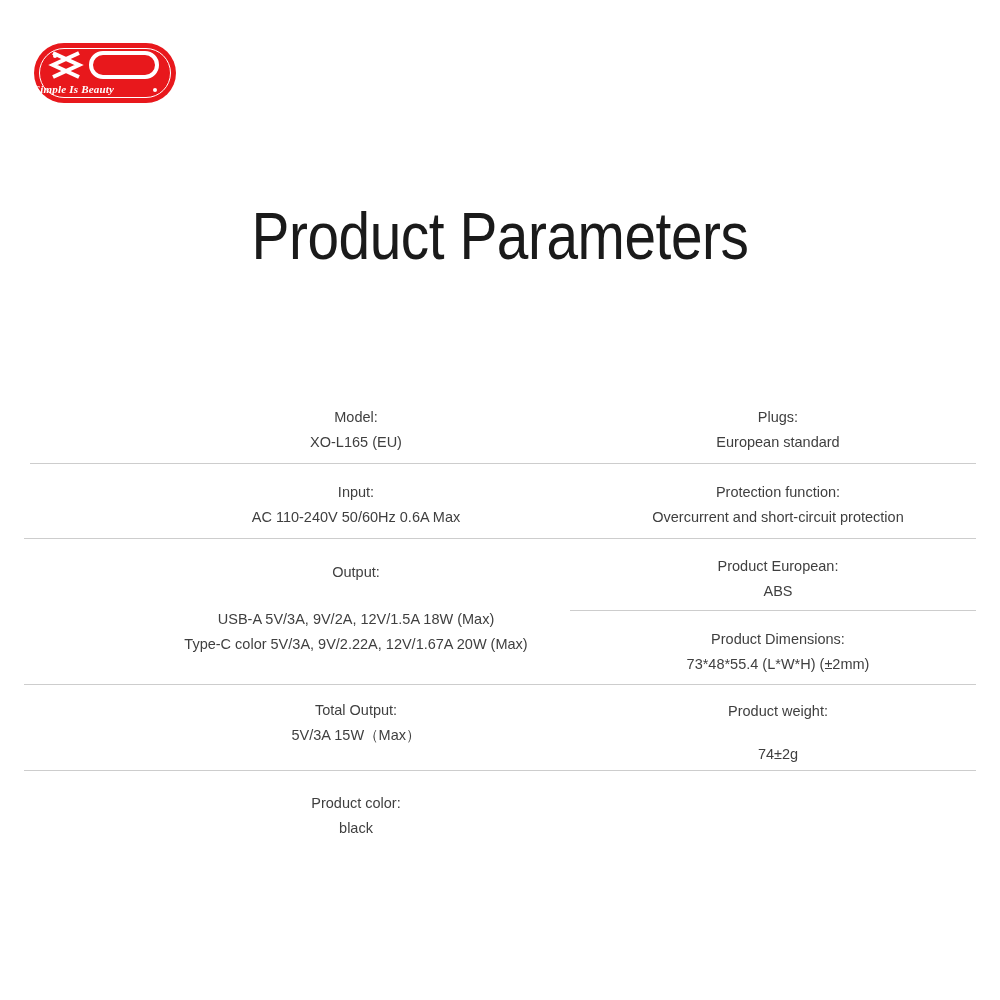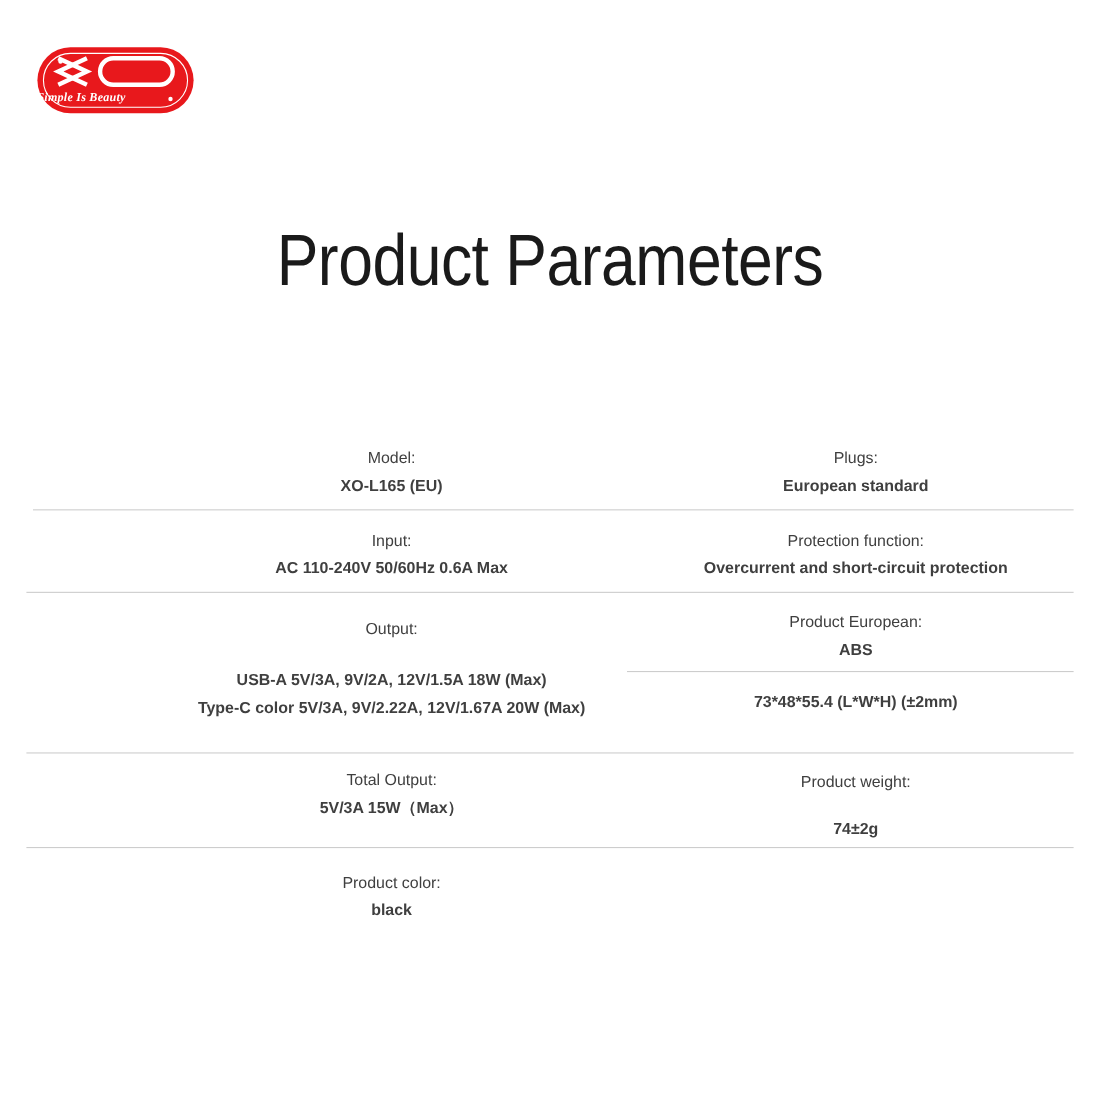--- a/index.html
+++ b/index.html
@@ -105,21 +105,20 @@
     font-size: 14.5px;
     line-height: 25px;
     color: #3f3f3f;
     white-space: nowrap;
   }
   .spec-value {
     font-size: 14.5px;
     line-height: 25px;
     color: #3f3f3f;
     white-space: nowrap;
-    font-weight: bold;
   }
 
   .divider {
     position: absolute;
     height: 1px;
     background: #cdcdcd;
   }
   .divider.full  { left: 24px;  width: 952px; }
   .divider.full2 { left: 30px;  width: 946px; }
   .divider.inset { left: 570px; width: 406px; }
@@ -189,20 +188,21 @@
     <div class="spec-label">Protection function:</div>
     <div class="spec-value">Overcurrent and short-circuit protection</div>
   </div>
 
   <div class="col-right" style="top:554px">
     <div class="spec-label">Product European:</div>
     <div class="spec-value">ABS</div>
   </div>
 
   <div class="col-right" style="top:627px">
+    <div class="spec-label">Product Dimensions:</div>
     <div class="spec-value">73*48*55.4 (L*W*H) (±2mm)</div>
   </div>
 
   <div class="col-right" style="top:699px">
     <div class="spec-label">Product weight:</div>
     <div class="spec-value" style="margin-top:18px">74±2g</div>
   </div>
 
 </div>
 

